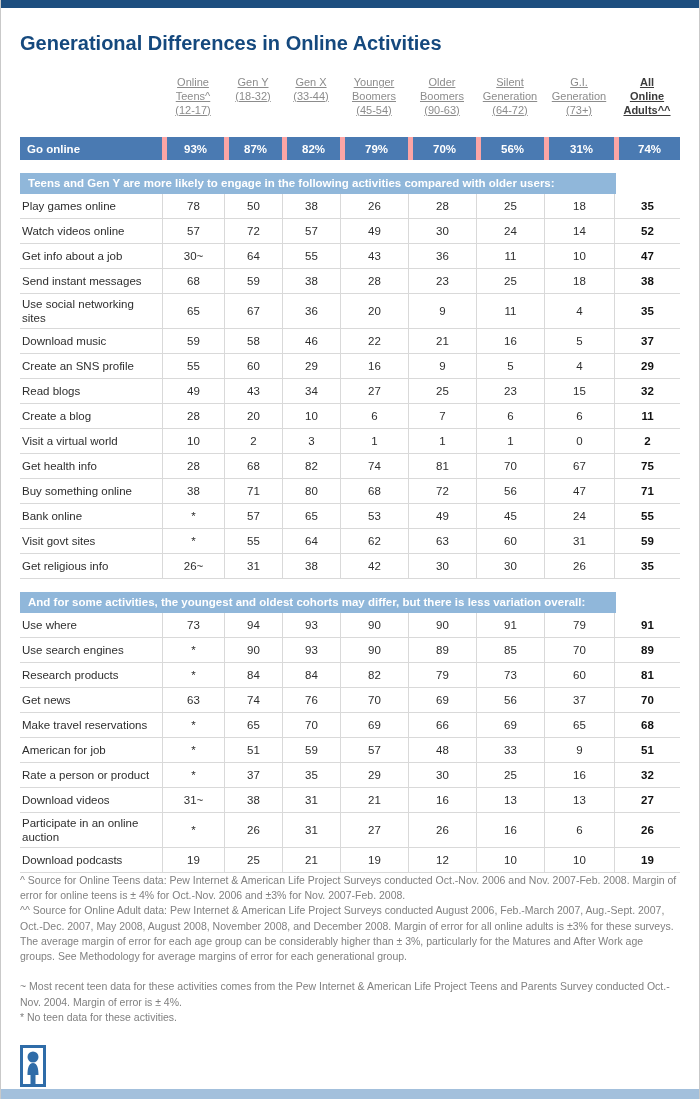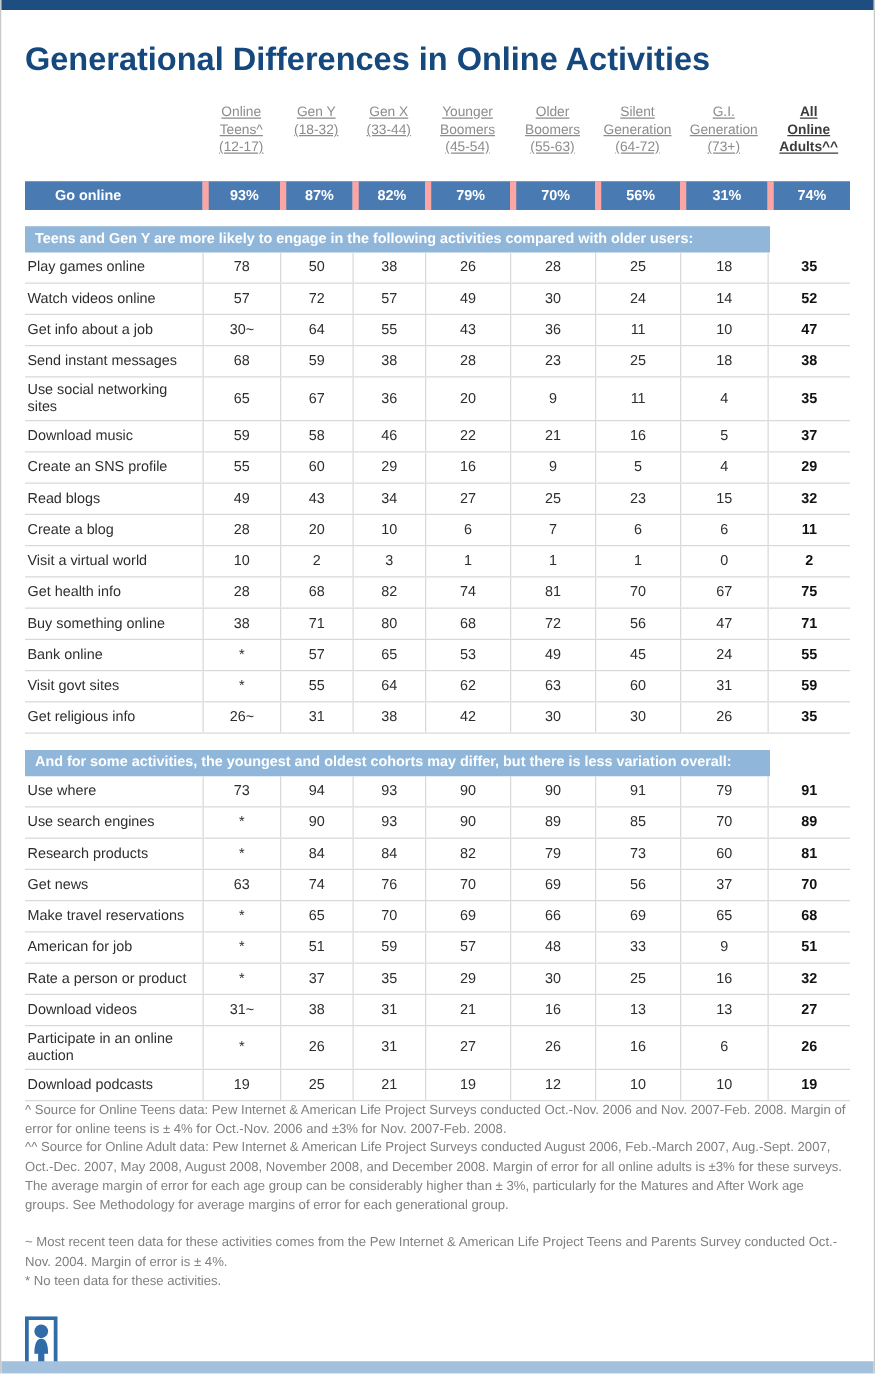--- a/index.html
+++ b/index.html
@@ -2,35 +2,35 @@
 <html style="--top-bar: #1d4e7f; --title: #15497e; --header-text: #8c8c8c; --go-row-bg: #4a7ab2; --section-header-bg: #90b7da; --row-line: #d9d9d9; --footnote-text: #808080; --bottom-bar: #a3c0dc; --logo-blue: #2f6ca8; --logo-light-blue: #6d9bc6;"><head>
 <meta charset="utf-8">
 <style>
   html,body{margin:0;padding:0;background:#fff;}
   body{font-family:"Liberation Sans","DejaVu Sans",sans-serif;}
   .page{position:relative;width:700px;height:1099px;background:#fff;
         border-left:1px solid #c9c9c9;border-right:1px solid #c9c9c9;box-sizing:border-box;overflow:hidden;}
   .top-bar{height:8px;background:var(--top-bar,#1d4e7f);}
   .bottom-bar{position:absolute;bottom:0;left:0;right:0;height:10px;background:var(--bottom-bar,#a3c0dc);}
   .content{padding:0 19px;}
-  h1.title{margin:24px 0 0 0;font-size:26px;font-weight:bold;color:var(--title,#15497e);letter-spacing:0;}
+  h1.title{margin:24px 0 0 0;font-size:20px;font-weight:bold;color:var(--title,#15497e);letter-spacing:0;}
 
   
   .trow{display:grid;grid-template-columns:142px 62px 58px 58px 68px 68px 68px 70px 66px;width:660px;}
   .tcell{display:flex;align-items:center;justify-content:center;text-align:center;box-sizing:border-box;}
 
   .header-row{margin-top:18px;min-height:58px;}
   .hcell{white-space:pre-line;color:var(--header-text,#8c8c8c);font-size:11px;line-height:14px;
          align-items:flex-start;padding-top:2px;text-decoration:underline;}
   .hcell.all-col{font-weight:bold;color:#3c3c3c;}
 
   .go-row{margin-top:6px;}
   .go-row .tcell{background:var(--go-row-bg,#4a7ab2);color:#fff;font-weight:bold;font-size:11.5px;min-height:23px;}
   .go-row .tcell + .tcell{border-left:5px solid #fca5a5;}
-  .glabel{justify-content:flex-start;text-align:right;padding-left:24px;}
+  .glabel{justify-content:flex-start;text-align:right;padding-left:7px;}
 
   .section-header{margin-top:13px;width:596px;box-sizing:border-box;background:var(--section-header-bg,#90b7da);
                   color:#fff;font-weight:bold;font-size:11.5px;height:21px;line-height:21px;padding-left:8px;}
   .body-row{border-bottom:1px solid var(--row-line,#d9d9d9);min-height:24px;}
   .body-row .tcell{font-size:11.5px;color:#2e2e2e;padding:3px 2px;}
   .body-row .tcell + .tcell{border-left:1px solid var(--row-line,#d9d9d9);}
   .blabel{justify-content:flex-start;text-align:left;padding-left:8px;line-height:14px;}
   .bcell.bold{font-weight:bold;color:#111;}
 
   
@@ -58,21 +58,21 @@
 (12-17)</div>
           <div class="tcell hcell">Gen Y
 (18-32)</div>
           <div class="tcell hcell">Gen X
 (33-44)</div>
           <div class="tcell hcell">Younger
 Boomers
 (45-54)</div>
           <div class="tcell hcell">Older
 Boomers
-(55-63)</div>
+(90-63)</div>
           <div class="tcell hcell">Silent
 Generation
 (64-72)</div>
           <div class="tcell hcell">G.I.
 Generation
 (73+)</div>
           <div class="tcell hcell all-col">All
 Online
 Adults^^</div>
         </div>

